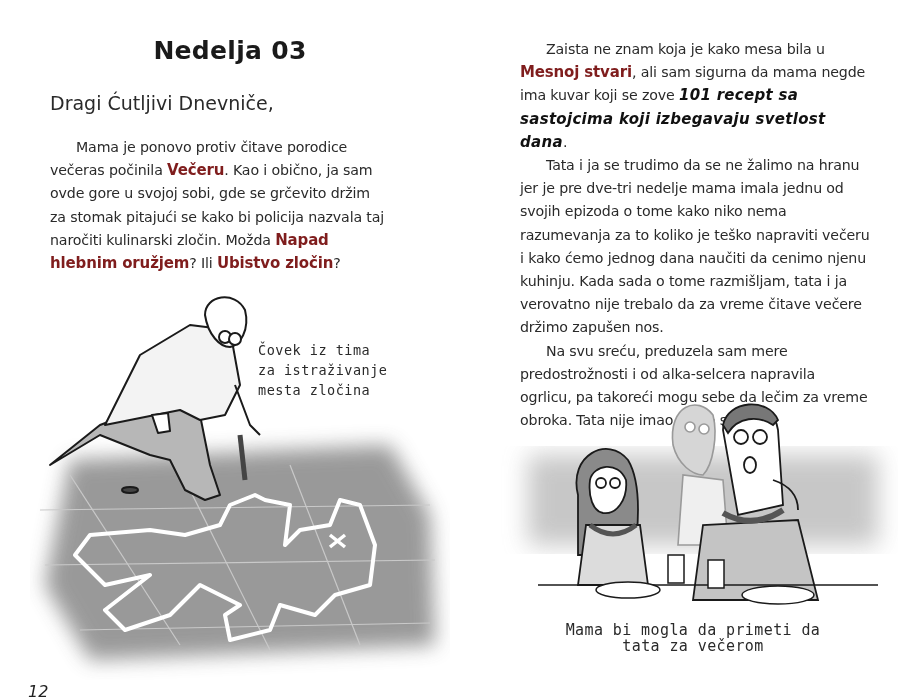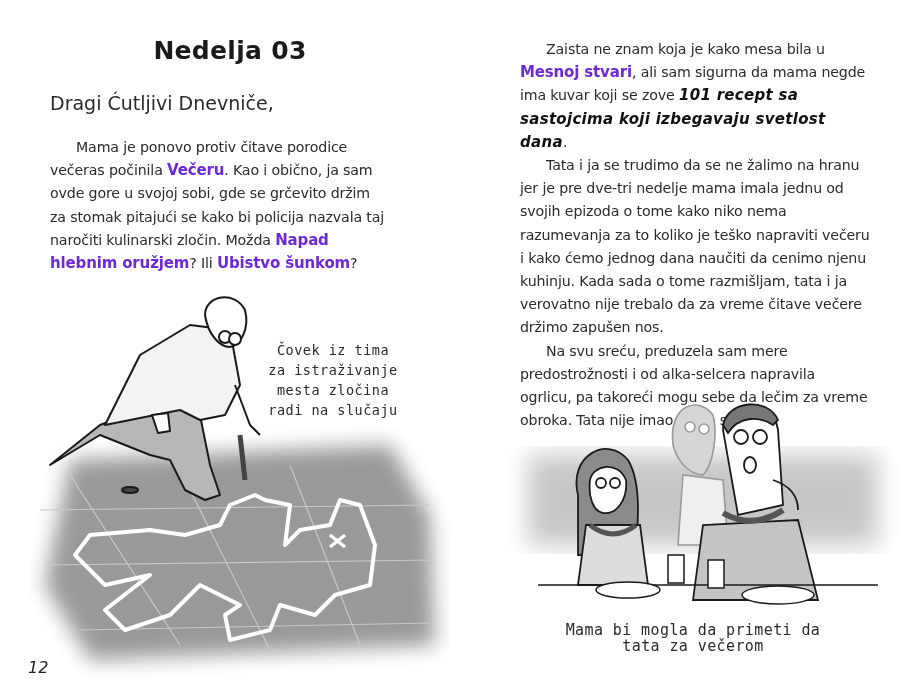--- a/index.html
+++ b/index.html
@@ -10,50 +10,50 @@
   .page.right { left: 458px; width: 458px; }
 
   .title { position: absolute; top: 36px; left: 40px; width: 380px; text-align: center;
            font-family: "DejaVu Sans", sans-serif; font-weight: bold; font-size: 25px;
            letter-spacing: 0.3px; color: #1a1a1a; }
 
   .body-text { position: absolute; font-size: 14.2px; line-height: 23.2px; color: #2a2a2a;
                font-family: "DejaVu Sans", sans-serif; letter-spacing: -0.15px; }
   .body-text p { margin: 0; }
   .indent { text-indent: 26px; }
-  .b { font-weight: bold; color: #6d28d9; font-size: 15px; }
+  .b { font-weight: bold; color: #7f1d1d; font-size: 15px; }
   .bi { font-weight: bold; font-style: italic; color: #111; font-size: 15px; letter-spacing: 0.3px; }
 
   .left .greeting { position: absolute; top: 92px; left: 50px; font-size: 19px; color: #2a2a2a; }
   .left .para1 { top: 136px; left: 50px; width: 340px; }
   .right .col { top: 38px; left: 62px; width: 350px; }
 
   .hand { font-family: "DejaVu Sans Mono", monospace; color: #2a2a2a; }
-  .caption-left { position: absolute; top: 340px; left: 258px; width: 150px; text-align: center;
+  .caption-left { position: absolute; top: 340px; left: 258px; width: 150px; 
                   font-size: 13.5px; line-height: 20px; letter-spacing: 0.5px; }
   .caption-right { position: absolute; top: 622px; left: 90px; width: 290px; text-align: center;
                    font-size: 15px; line-height: 16px; letter-spacing: 0.4px; }
 
   .page-num { position: absolute; top: 658px; font-size: 16px; color: #222;
               font-family: "DejaVu Sans", sans-serif; font-style: italic; }
-  .left .page-num { left: 28px; }
+  .left .page-num { left: 28px; margin-top: 24px; }
   .right .page-num { left: 428px; margin-top: 40px; }
 
   .illus { position: absolute; }
 </style>
 </head>
 <body>
 
 <div class="page left">
   <div class="title">Nedelja 03</div>
   <div class="greeting">Dragi Ćutljivi Dnevniče,</div>
 
   <div class="body-text para1">
     <p class="indent">
-      <span>Mama je ponovo protiv čitave porodice večeras počinila </span><span class="b">Večeru</span><span>. Kao i obično, ja sam ovde gore u svojoj sobi, gde se grčevito držim za stomak pitajući se kako bi policija nazvala taj naročiti kulinarski zločin. Možda </span><span class="b">Napad hlebnim oružjem</span><span>? Ili </span><span class="b">Ubistvo šunkom</span><span>?</span>
+      <span>Mama je ponovo protiv čitave porodice večeras počinila </span><span class="b">Večeru</span><span>. Kao i obično, ja sam ovde gore u svojoj sobi, gde se grčevito držim za stomak pitajući se kako bi policija nazvala taj naročiti kulinarski zločin. Možda </span><span class="b">Napad hlebnim oružjem</span><span>? Ili </span><span class="b">Ubistvo zločin</span><span>?</span>
     </p>
   </div>
 
   <svg class="illus" style="left:30px;top:285px" width="420" height="395" viewBox="0 0 420 395">
     <defs>
       <filter id="blur1">
           <feGaussianBlur stdDeviation="10"></feGaussianBlur>
         </filter>
     </defs>
 
@@ -81,21 +81,20 @@
       <path d="M122 130 L128 148 L140 146 L138 128 Z" fill="#ffffff"></path>
       <ellipse cx="100" cy="205" rx="8" ry="3" fill="#444"></ellipse>
     </g>
 
   </svg>
 
   <div class="caption-left hand">
     <div>Čovek iz tima</div>
     <div>za istraživanje</div>
     <div>mesta zločina</div>
-    <div>radi na slučaju</div>
   </div>
 
   <div class="page-num">12</div>
 </div>
 
 <div class="page right">
   <div class="body-text col">
     <p class="indent">
       <span>Zaista ne znam koja je kako mesa bila u </span><span class="b">Mesnoj stvari</span><span>, ali sam sigurna da mama negde ima kuvar koji se zove </span><span class="bi">101 recept sa sastojcima koji izbegavaju svetlost dana</span><span>.</span>
     </p>

